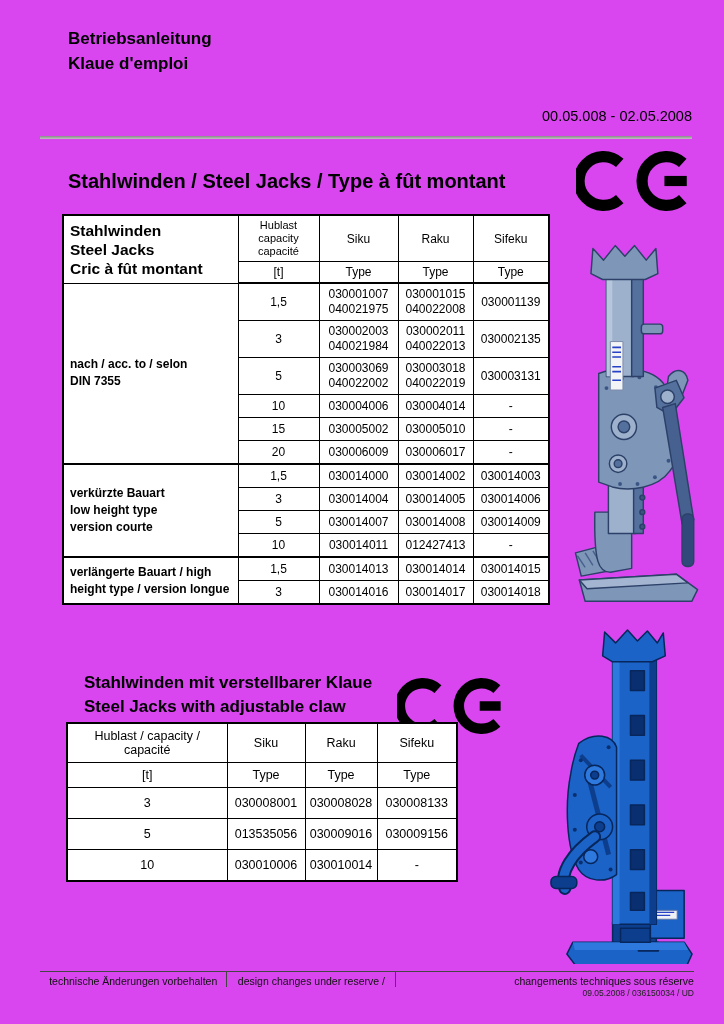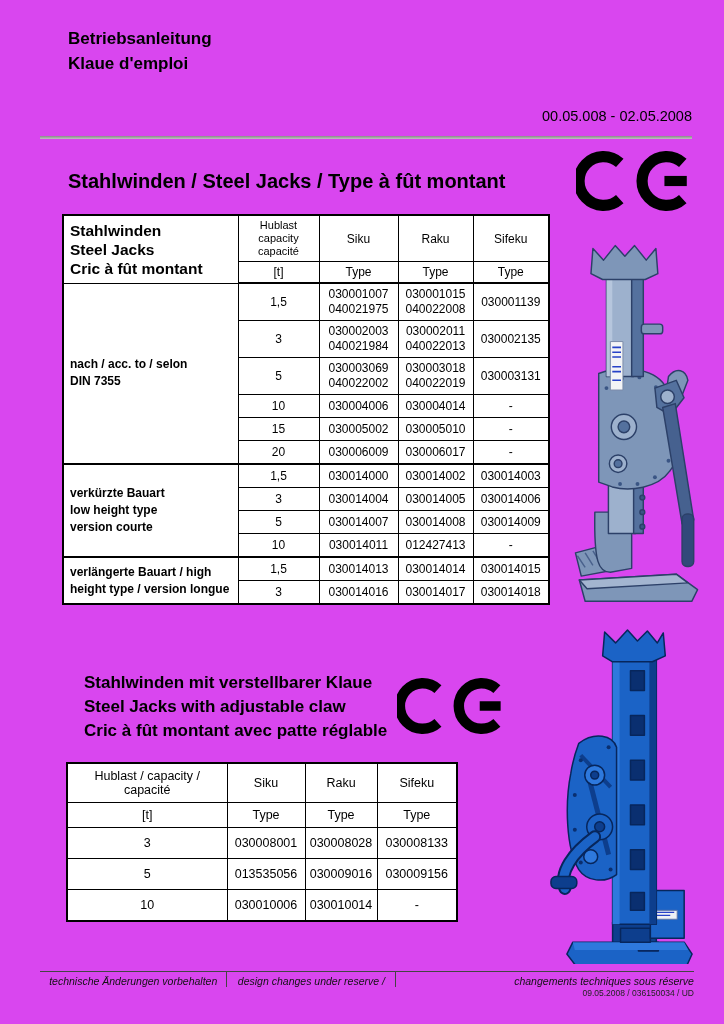--- a/index.html
+++ b/index.html
@@ -38,27 +38,27 @@
   .t1 tr.hend td { border-bottom:2px solid #000; }
   .t1 .rowpad td { padding-top:4px; padding-bottom:4px; }
 
   .jack1 { position:absolute; left:557px; top:233px; width:160px; height:378px; }
   .jack2 { position:absolute; left:547px; top:626px; width:162px; height:338px; }
 
   
   .title2 { position:absolute; left:68px; top:671px;margin-left:16px; }
   .title2 div { font-size:17px; font-weight:bold; line-height:24px; }
 
-  .t2 { position:absolute; left:66px; top:762px; width:390px; border:2px solid #000; }
+  .t2 { position:absolute; left:66px; top:722px; width:390px; border:2px solid #000; }
   .t2 td { padding:5px 2px; font-size:12.5px; }
   .t2 .data td { padding:8px 2px; }
 
   
   .footer { position:absolute; left:40px; right:30px; top:971px; border-top:1px solid #444; }
-  .f-cells { display:flex;font-style:italic; }
+  .f-cells { display:flex; }
   .f-cell { font-size:10.5px; color:#111; padding-top:3px; text-align:center; }
   .f-c0 { width:28.5%; }
   .f-c1 { width:26%; border-left:1px solid #444; border-right:1px solid #444; }
   .f-c2 { width:45.5%; text-align:right; }
   .f-doc { text-align:right; font-size:8.5px; color:#222; margin-top:1px; }
 </style>
 </head>
 <body>
 
 <div class="page">

